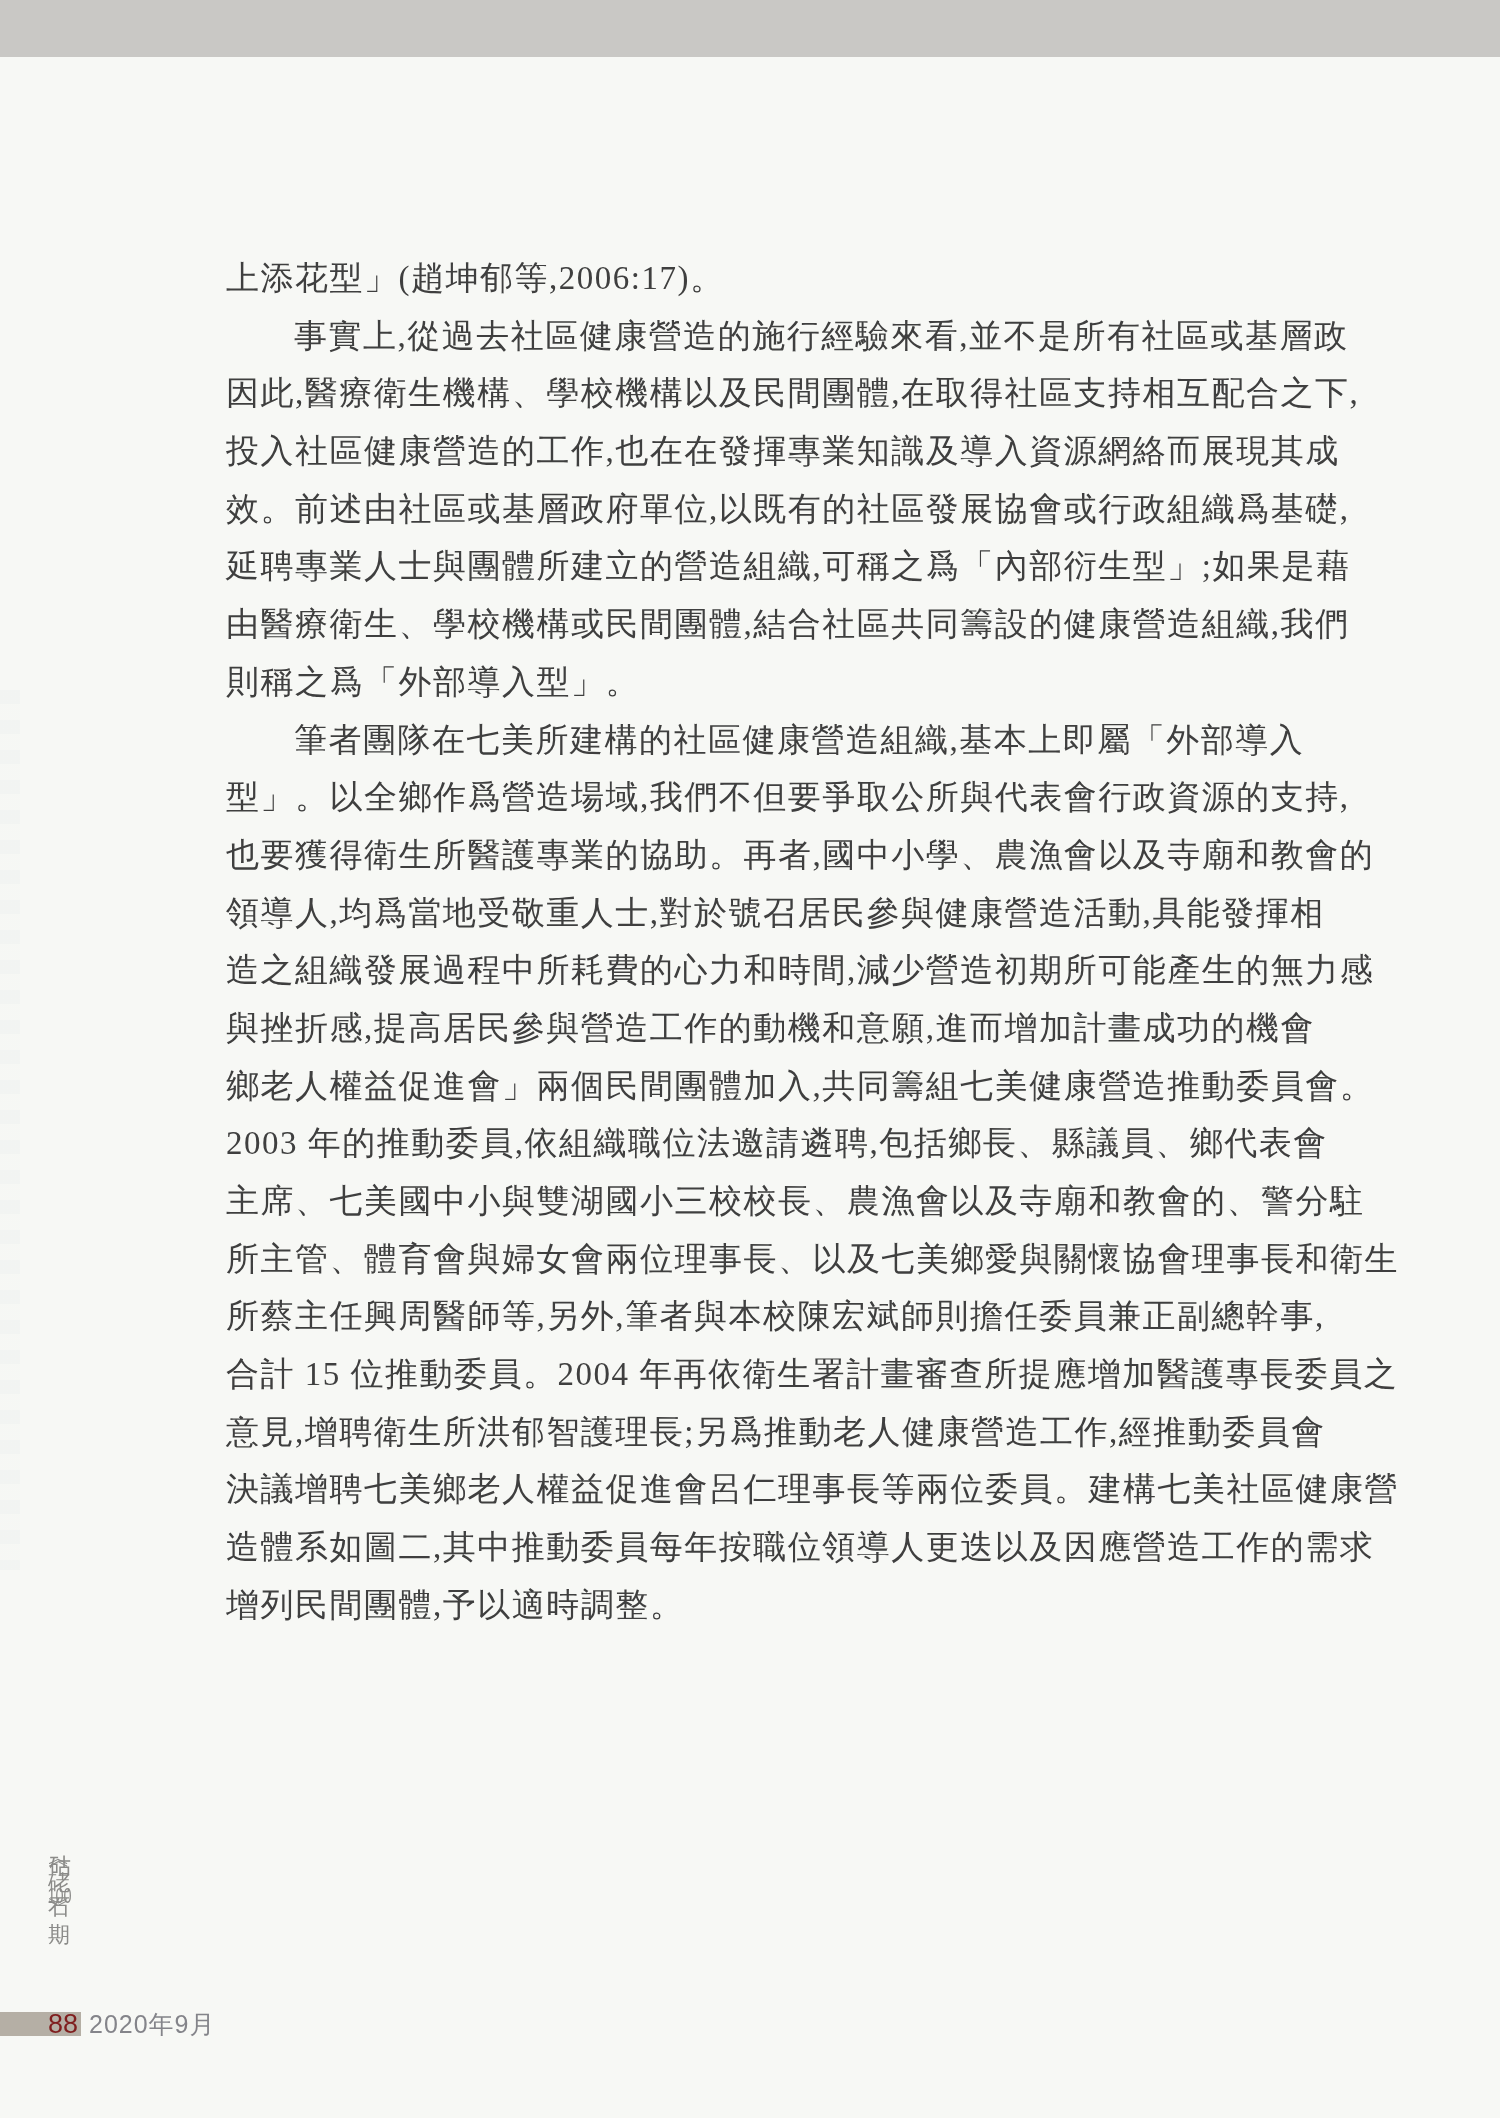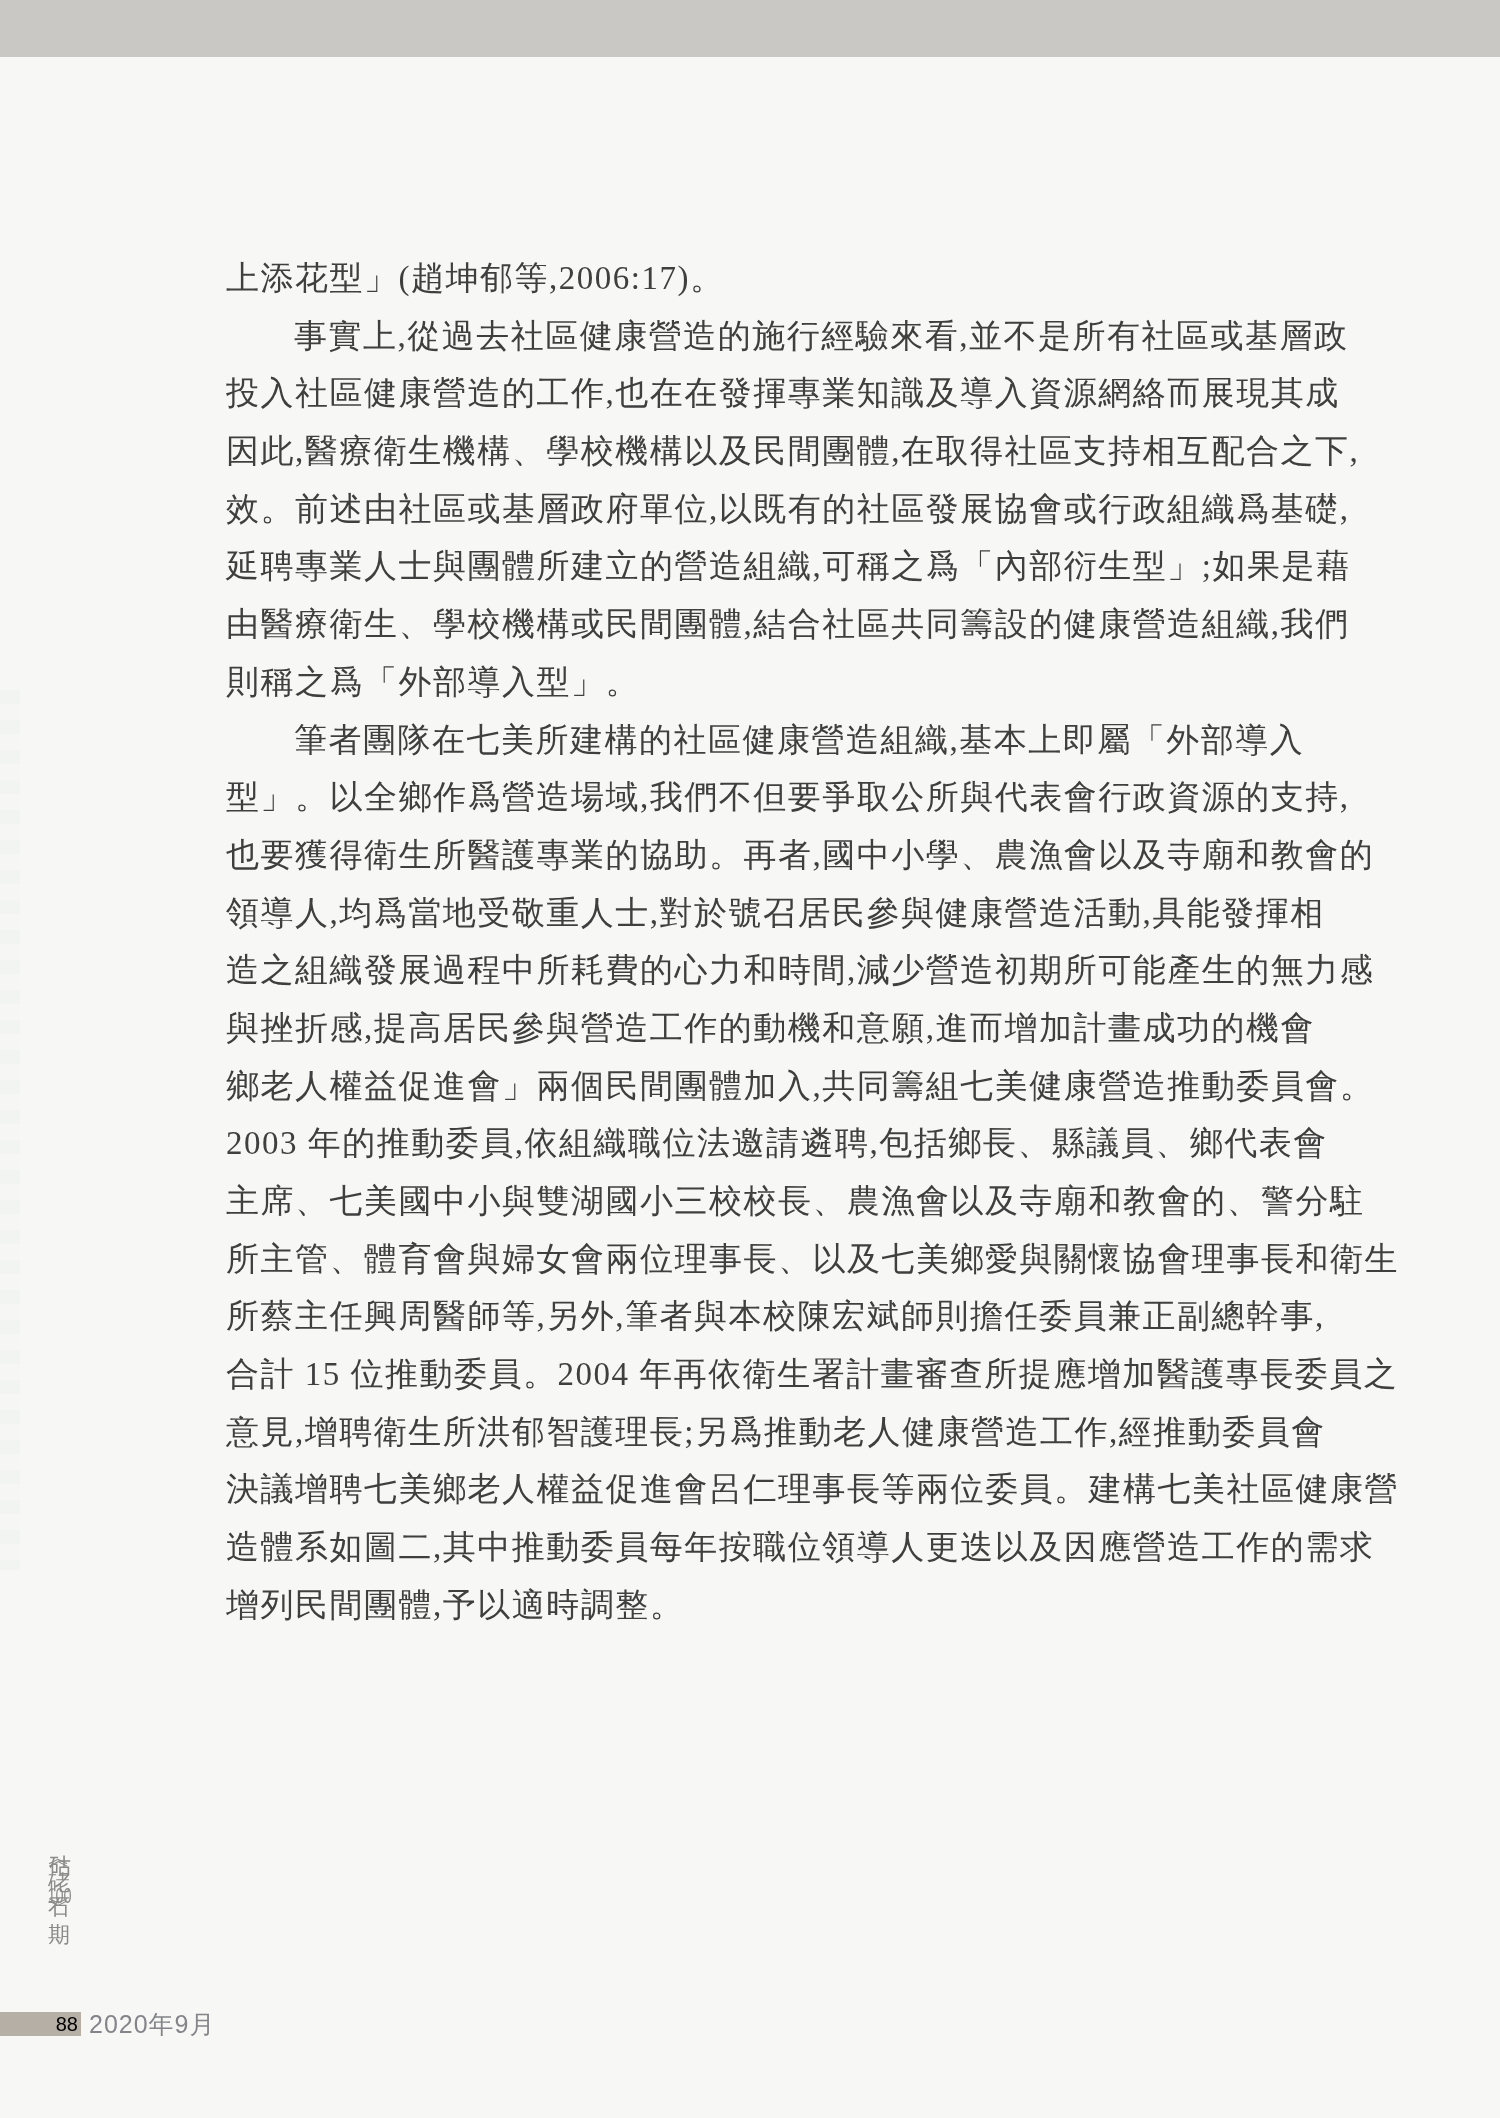--- a/index.html
+++ b/index.html
@@ -42,39 +42,39 @@
   }
   .journal-vertical .tcy{text-combine-upright:all;letter-spacing:0;}
   .page-bar{
     position:absolute;left:0;top:2012px;width:81px;height:24px;
     background:#b5afa5;
     display:flex;align-items:center;justify-content:flex-end;
     padding-right:3px;box-sizing:border-box;
   }
   .page-number{
     font-family:"Liberation Sans","DejaVu Sans",sans-serif;
-    font-size:20px;line-height:24px;color:#000000;
+    font-size:27px;line-height:24px;color:#7f1d1d;
   }
   .issue-date{
     position:absolute;left:89px;top:2008px;
     font-family:"Liberation Sans","DejaVu Sans",sans-serif;
     font-size:25px;color:#84848a;letter-spacing:1px;
   }
 </style>
 </head>
 <body>
 
 <div class="top-band"></div>
 <div class="edge-showthrough"></div>
 
 <div class="text-block">
   <div class="line">上添花型」(趙坤郁等,2006:17)。</div>
   <div class="line indent">事實上,從過去社區健康營造的施行經驗來看,並不是所有社區或基層政</div>
+  <div class="line">因此,醫療衛生機構、學校機構以及民間團體,在取得社區支持相互配合之下,</div>
   <div class="line">投入社區健康營造的工作,也在在發揮專業知識及導入資源網絡而展現其成</div>
-  <div class="line">因此,醫療衛生機構、學校機構以及民間團體,在取得社區支持相互配合之下,</div>
   <div class="line">效。前述由社區或基層政府單位,以既有的社區發展協會或行政組織爲基礎,</div>
   <div class="line">延聘專業人士與團體所建立的營造組織,可稱之爲「內部衍生型」;如果是藉</div>
   <div class="line">由醫療衛生、學校機構或民間團體,結合社區共同籌設的健康營造組織,我們</div>
   <div class="line">則稱之爲「外部導入型」。</div>
   <div class="line indent">筆者團隊在七美所建構的社區健康營造組織,基本上即屬「外部導入</div>
   <div class="line">型」。以全鄉作爲營造場域,我們不但要爭取公所與代表會行政資源的支持,</div>
   <div class="line">也要獲得衛生所醫護專業的協助。再者,國中小學、農漁會以及寺廟和教會的</div>
   <div class="line">領導人,均爲當地受敬重人士,對於號召居民參與健康營造活動,具能發揮相</div>
   <div class="line">造之組織發展過程中所耗費的心力和時間,減少營造初期所可能產生的無力感</div>
   <div class="line">與挫折感,提高居民參與營造工作的動機和意願,進而增加計畫成功的機會</div>

